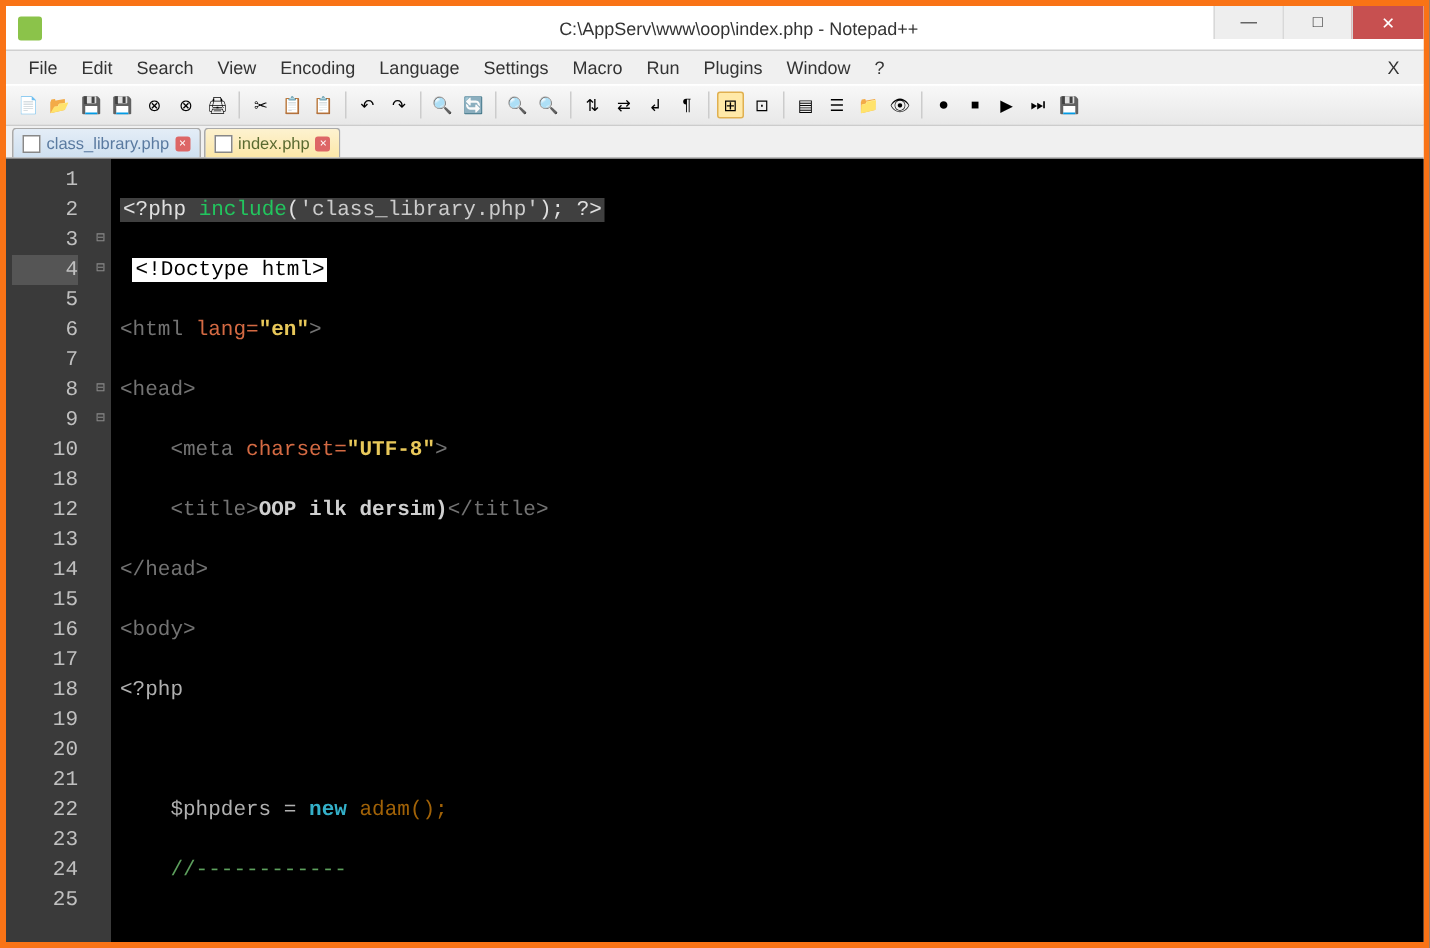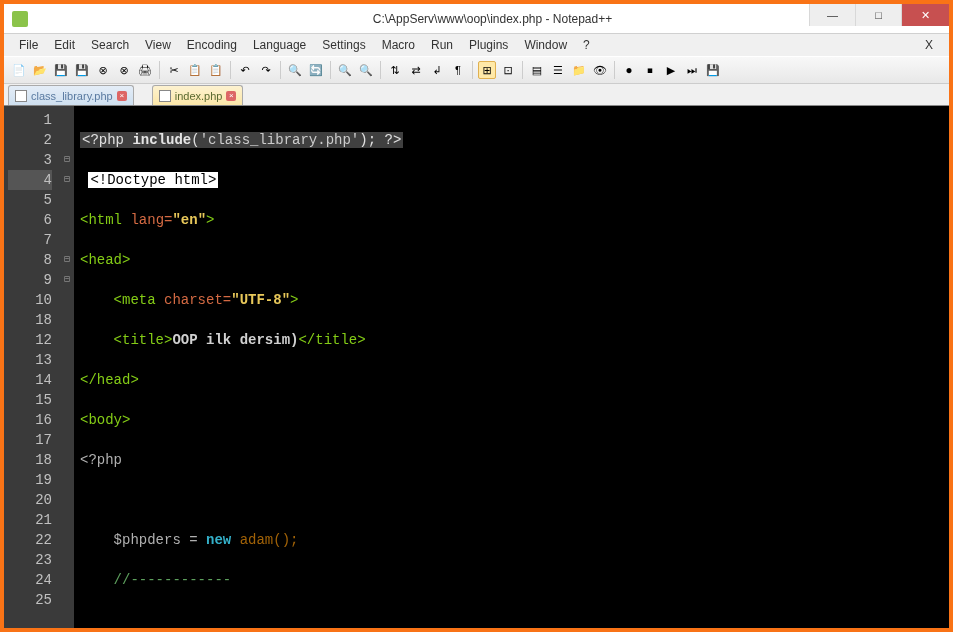--- a/index.html
+++ b/index.html
@@ -11,39 +11,39 @@
 .title-ctrls { display: flex; height: 22px; position: absolute; right: 0; top: 0; }
 .title-ctrls div { width: 46px; height: 22px; display: flex; align-items: center; justify-content: center; font-size: 11px; color: #333; border-left: 1px solid #d8d8d8; background: #eee; }
 .title-ctrls .close { background: #c75050; color: #fff; width: 48px; }
 .menubar { height: 22px; background: #f0f0f0; display: flex; align-items: center; padding: 0 8px; gap: 2px; }
 .menubar span { padding: 2px 7px; color: #333; cursor: default; text-align: center; }
 .menubar .x { margin-left: auto; padding-right: 8px; }
 .toolbar { height: 28px; background: linear-gradient(#f8f8f8, #e8e8e8); border-top: 1px solid #fff; border-bottom: 1px solid #ccc; display: flex; align-items: center; padding: 0 6px; gap: 3px; }
 .tb-btn { width: 18px; height: 18px; border: 1px solid transparent; border-radius: 2px; display: flex; align-items: center; justify-content: center; font-size: 11px; }
 .tb-sep { width: 1px; height: 18px; background: #ccc; margin: 0 2px; }
 .tabbar { height: 22px; background: #f0f0f0; display: flex; align-items: flex-end; padding: 0 4px; border-bottom: 1px solid #888; }
-.tab { height: 20px; padding: 0 6px; display: flex; align-items: center; gap: 4px; border: 1px solid #aaa; border-bottom: none; border-radius: 3px 3px 0 0; margin-right: 18px; font-size: 11px; }
+.tab { height: 20px; padding: 0 6px; display: flex; align-items: center; gap: 4px; border: 1px solid #aaa; border-bottom: none; border-radius: 3px 3px 0 0; margin-right: 2px; font-size: 11px; }
 .tab.inactive { background: linear-gradient(#e4edf7, #cfe0f0); color: #5a7aa0; }
 .tab.active { background: linear-gradient(#fdf2d0, #fce7a8); color: #5a6a30; }
 .tab .doc-icon { width: 12px; height: 12px; background: #fff; border: 1px solid #888; }
 .tab .tx { width: 10px; height: 10px; background: #d66; border-radius: 2px; color: #fff; font-size: 8px; display: flex; align-items: center; justify-content: center; }
 .editor { flex: 1; display: flex; background: #000; font-family: Consolas, "Courier New", monospace; font-size: 14px; overflow: hidden; }
 .gutter { width: 56px; background: #3a3a3a; color: #c0c0c0; text-align: right; padding: 4px 8px 4px 4px; line-height: 20px; }
 .gutter div { height: 20px; }
 .gutter .cur { background: #555; }
 .fold { width: 14px; background: #3a3a3a; padding-top: 4px; }
 .fold div { height: 20px; color: #888; font-size: 10px; text-align: center; line-height: 20px; }
 .code { flex: 1; background: #000; color: #ccc; padding: 4px 0 4px 6px; line-height: 20px; white-space: pre; }
 .code-line { height: 20px; }
 .c-php { color: #e0e0e0; background: #404040; padding: 0 2px; }
 .c-doctype { background: #ffffff; color: #000; padding: 0 2px; }
-.c-tag { color: #84cc16; }
+.c-tag { color: #737373; }
 .c-attr { color: #d46a43; }
 .c-str { color: #e8c85a; font-weight: bold; }
-.c-kw { color: #e5e5e5; font-weight: bold; }
+.c-kw { color: #22c55e; font-weight: normal; }
 .c-var { color: #b0b0b0; }
 .c-op { color: #b0b0b0; }
 .c-func { color: #a16207; }
 .c-comment { color: #5da05d; }
 .c-txt { color: #d0d0d0; font-weight: bold; }
 .c-new { color: #34b0c9; font-weight: bold; }
 </style>
 </head>
 <body>
 

